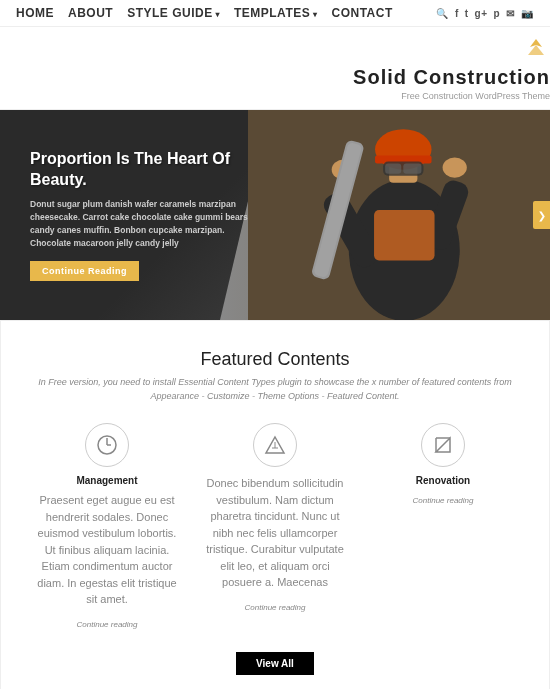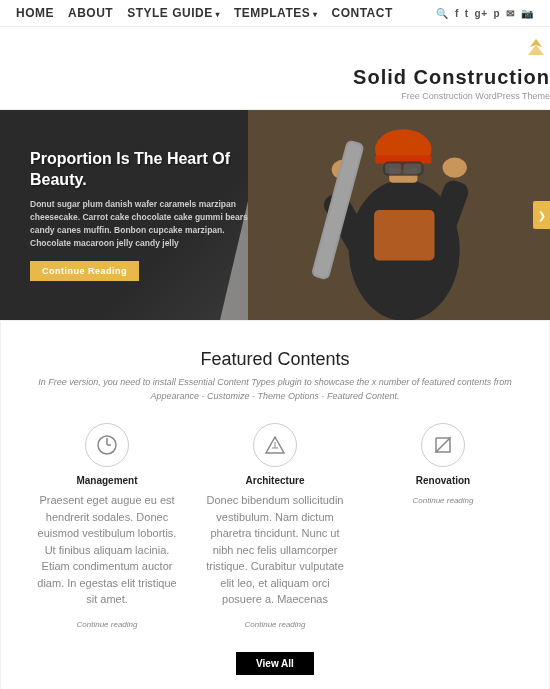--- a/index.html
+++ b/index.html
@@ -183,21 +183,20 @@
     </div>
 
     <div class="featured-item">
       <div class="feat-icon">
         <svg width="22" height="22" viewBox="0 0 22 22">
           <polygon points="11,3 20,19 2,19" stroke="#888" stroke-width="1.5" fill="none"></polygon>
           <line x1="11" y1="8" x2="11" y2="14" stroke="#888" stroke-width="1"></line>
           <line x1="8" y1="14" x2="14" y2="14" stroke="#888" stroke-width="1"></line>
         </svg>
       </div>
-      <div class="feat-title">Architecture</div>
       <p class="feat-text">Donec bibendum sollicitudin vestibulum. Nam dictum pharetra tincidunt. Nunc ut nibh nec felis ullamcorper tristique. Curabitur vulputate elit leo, et aliquam orci posuere a. Maecenas</p>
       <span class="feat-link">Continue reading</span>
     </div>
 
     <div class="featured-item">
       <div class="feat-icon">
         <svg width="22" height="22" viewBox="0 0 22 22">
           <polygon points="18,4 18,18 4,18" stroke="#888" stroke-width="1.5" fill="none"></polygon>
           <line x1="4" y1="4" x2="18" y2="4" stroke="#888" stroke-width="1.5"></line>
           <line x1="4" y1="4" x2="4" y2="18" stroke="#888" stroke-width="1.5"></line>

